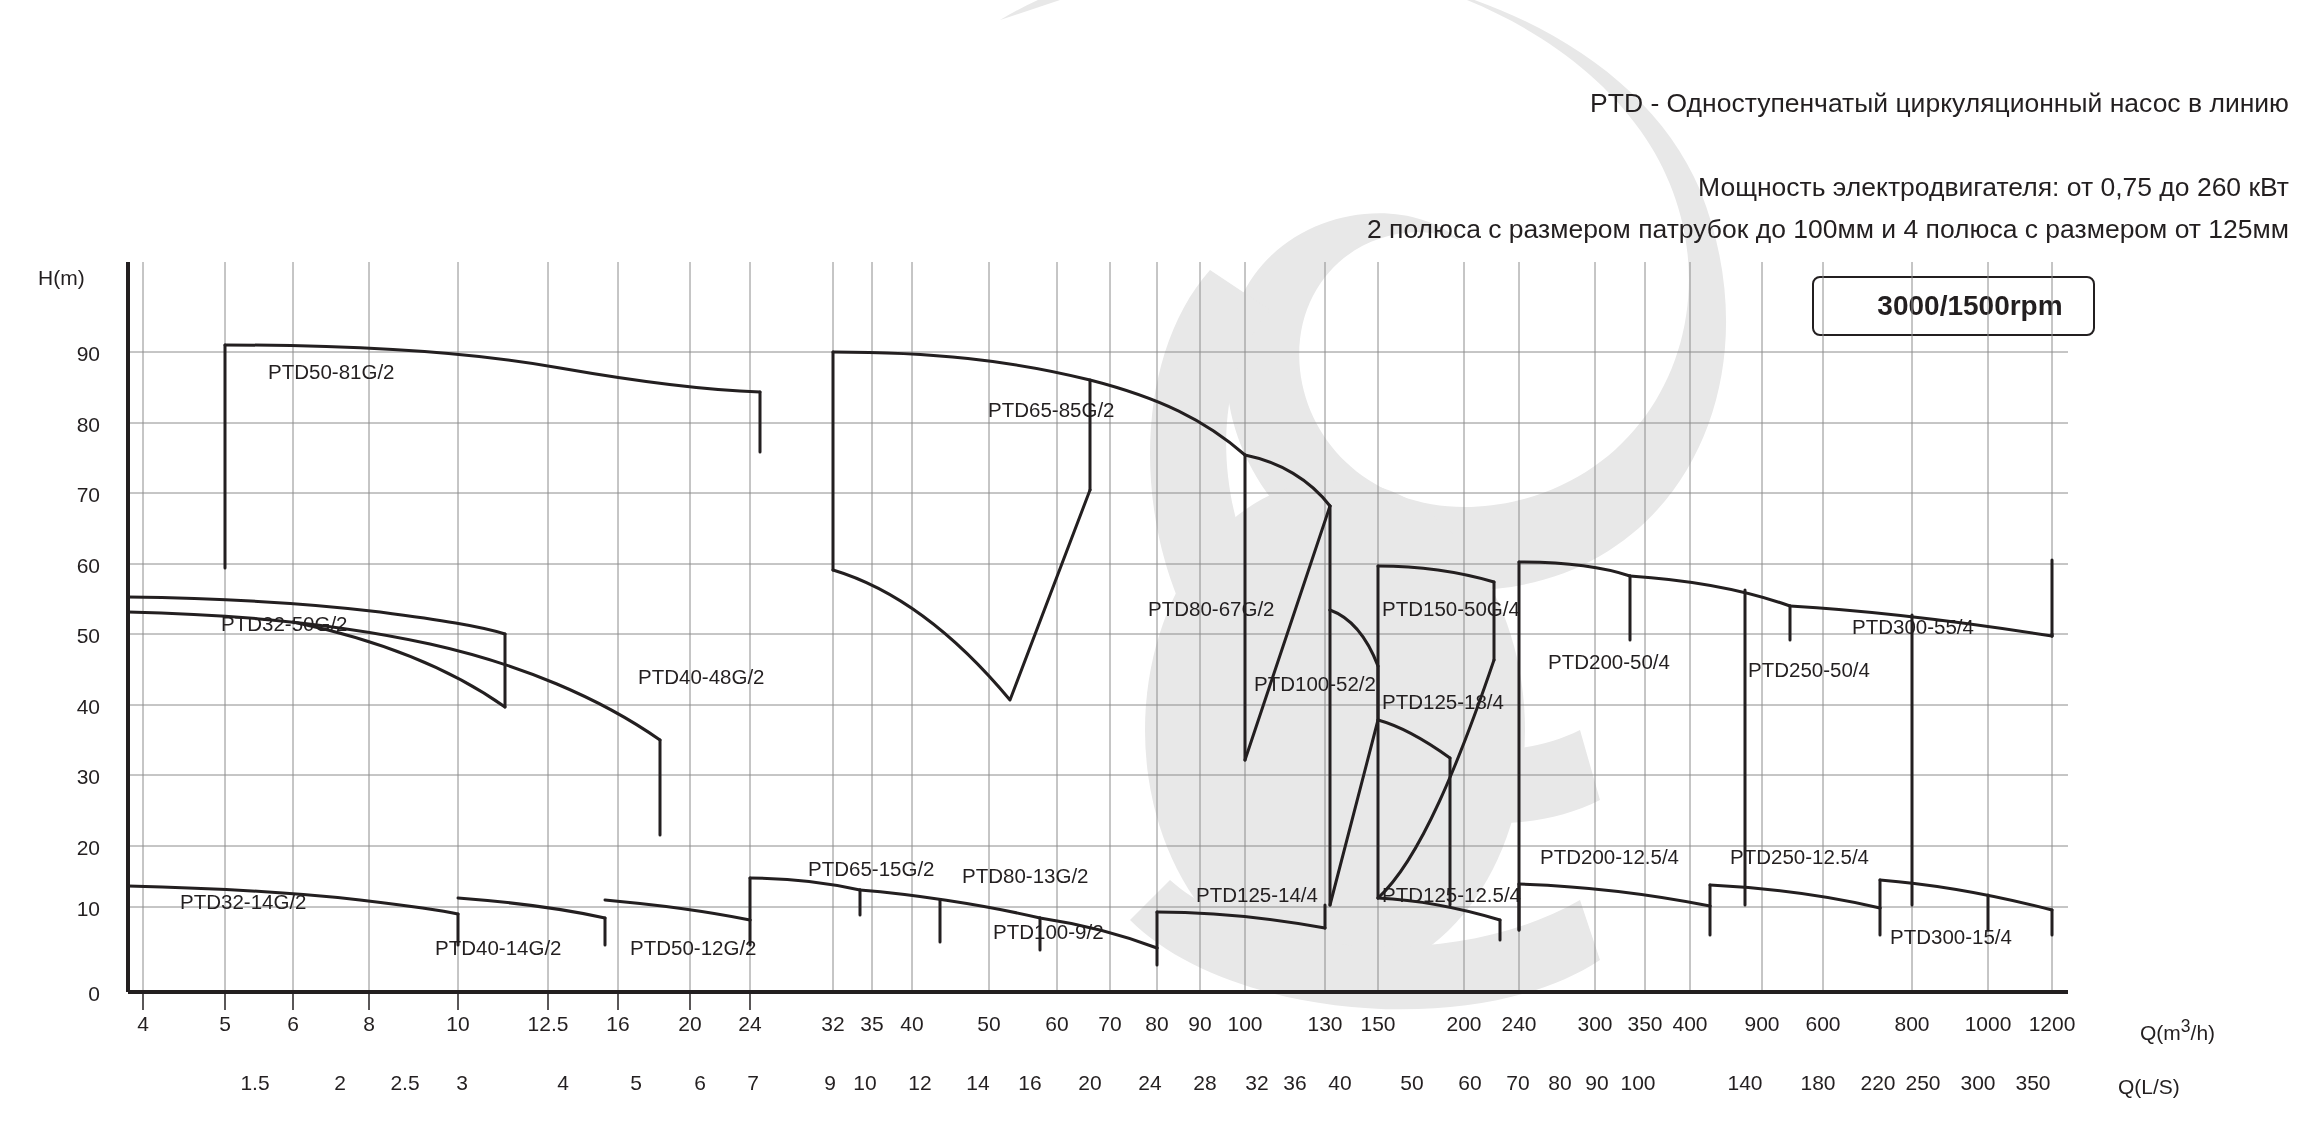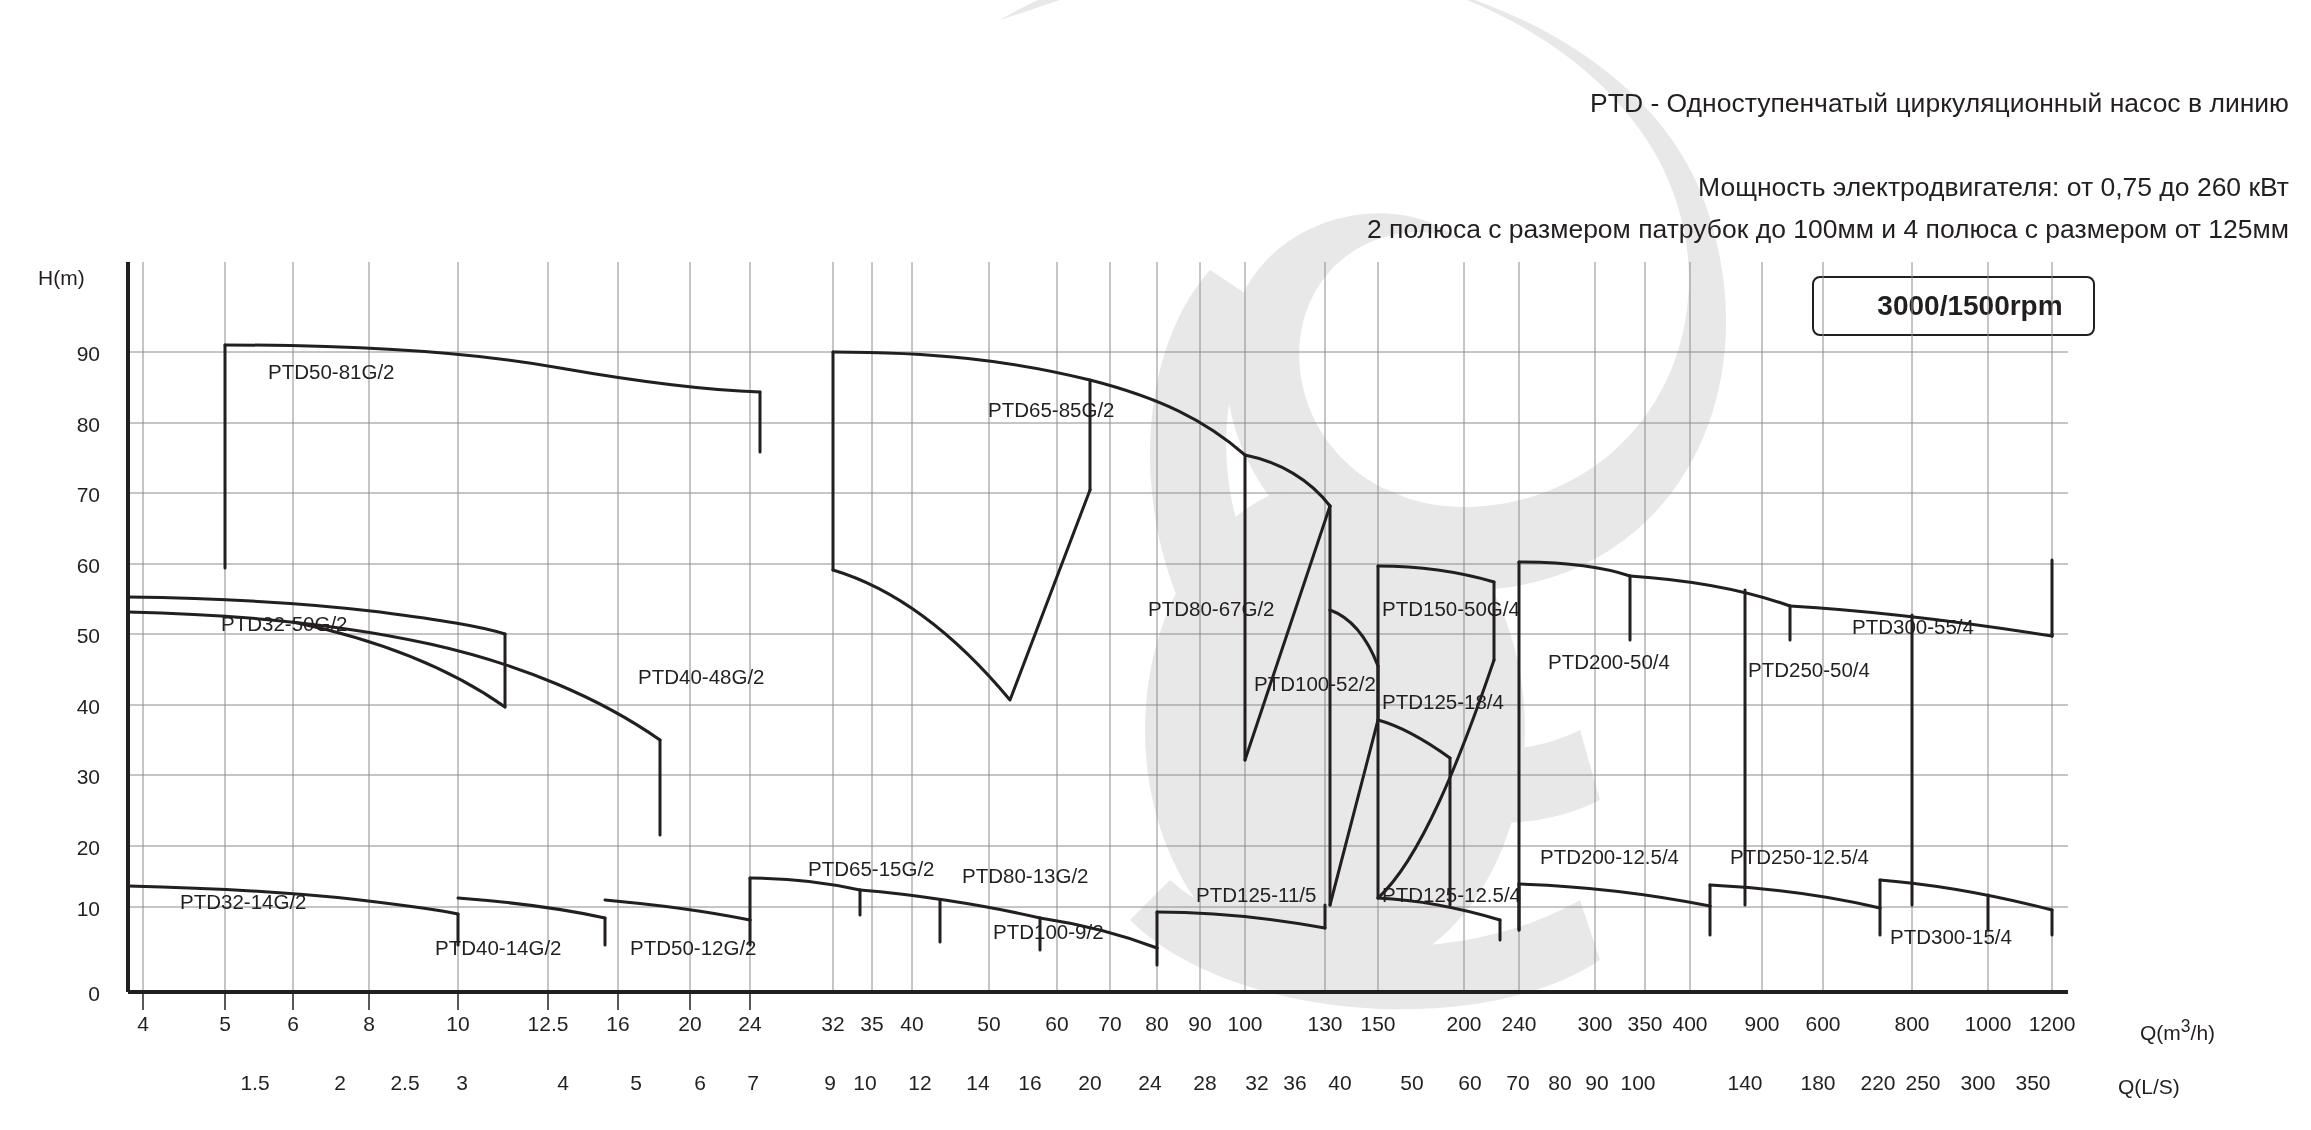--- a/index.html
+++ b/index.html
@@ -302,21 +302,21 @@
   <div class="curvelabel" style="left:1148px; top:597px;">PTD80-67G/2</div>
   <div class="curvelabel" style="left:1382px; top:597px;">PTD150-50G/4</div>
   <div class="curvelabel" style="left:1852px; top:615px;">PTD300-55/4</div>
   <div class="curvelabel" style="left:1254px; top:672px;">PTD100-52/2</div>
   <div class="curvelabel" style="left:1548px; top:650px;">PTD200-50/4</div>
   <div class="curvelabel" style="left:1748px; top:658px;">PTD250-50/4</div>
   <div class="curvelabel" style="left:1382px; top:690px;">PTD125-18/4</div>
   <div class="curvelabel" style="left:180px;  top:890px;">PTD32-14G/2</div>
   <div class="curvelabel" style="left:808px;  top:857px;">PTD65-15G/2</div>
   <div class="curvelabel" style="left:962px;  top:864px;">PTD80-13G/2</div>
-  <div class="curvelabel" style="left:1196px; top:883px;">PTD125-11/5</div>
+  <div class="curvelabel" style="left:1196px; top:883px;">PTD125-14/4</div>
   <div class="curvelabel" style="left:1382px; top:883px;">PTD125-12.5/4</div>
   <div class="curvelabel" style="left:1540px; top:845px;">PTD200-12.5/4</div>
   <div class="curvelabel" style="left:1730px; top:845px;">PTD250-12.5/4</div>
   <div class="curvelabel" style="left:435px;  top:936px;">PTD40-14G/2</div>
   <div class="curvelabel" style="left:630px;  top:936px;">PTD50-12G/2</div>
   <div class="curvelabel" style="left:993px;  top:920px;">PTD100-9/2</div>
   <div class="curvelabel" style="left:1890px; top:925px;">PTD300-15/4</div>
 
 </div>
 

